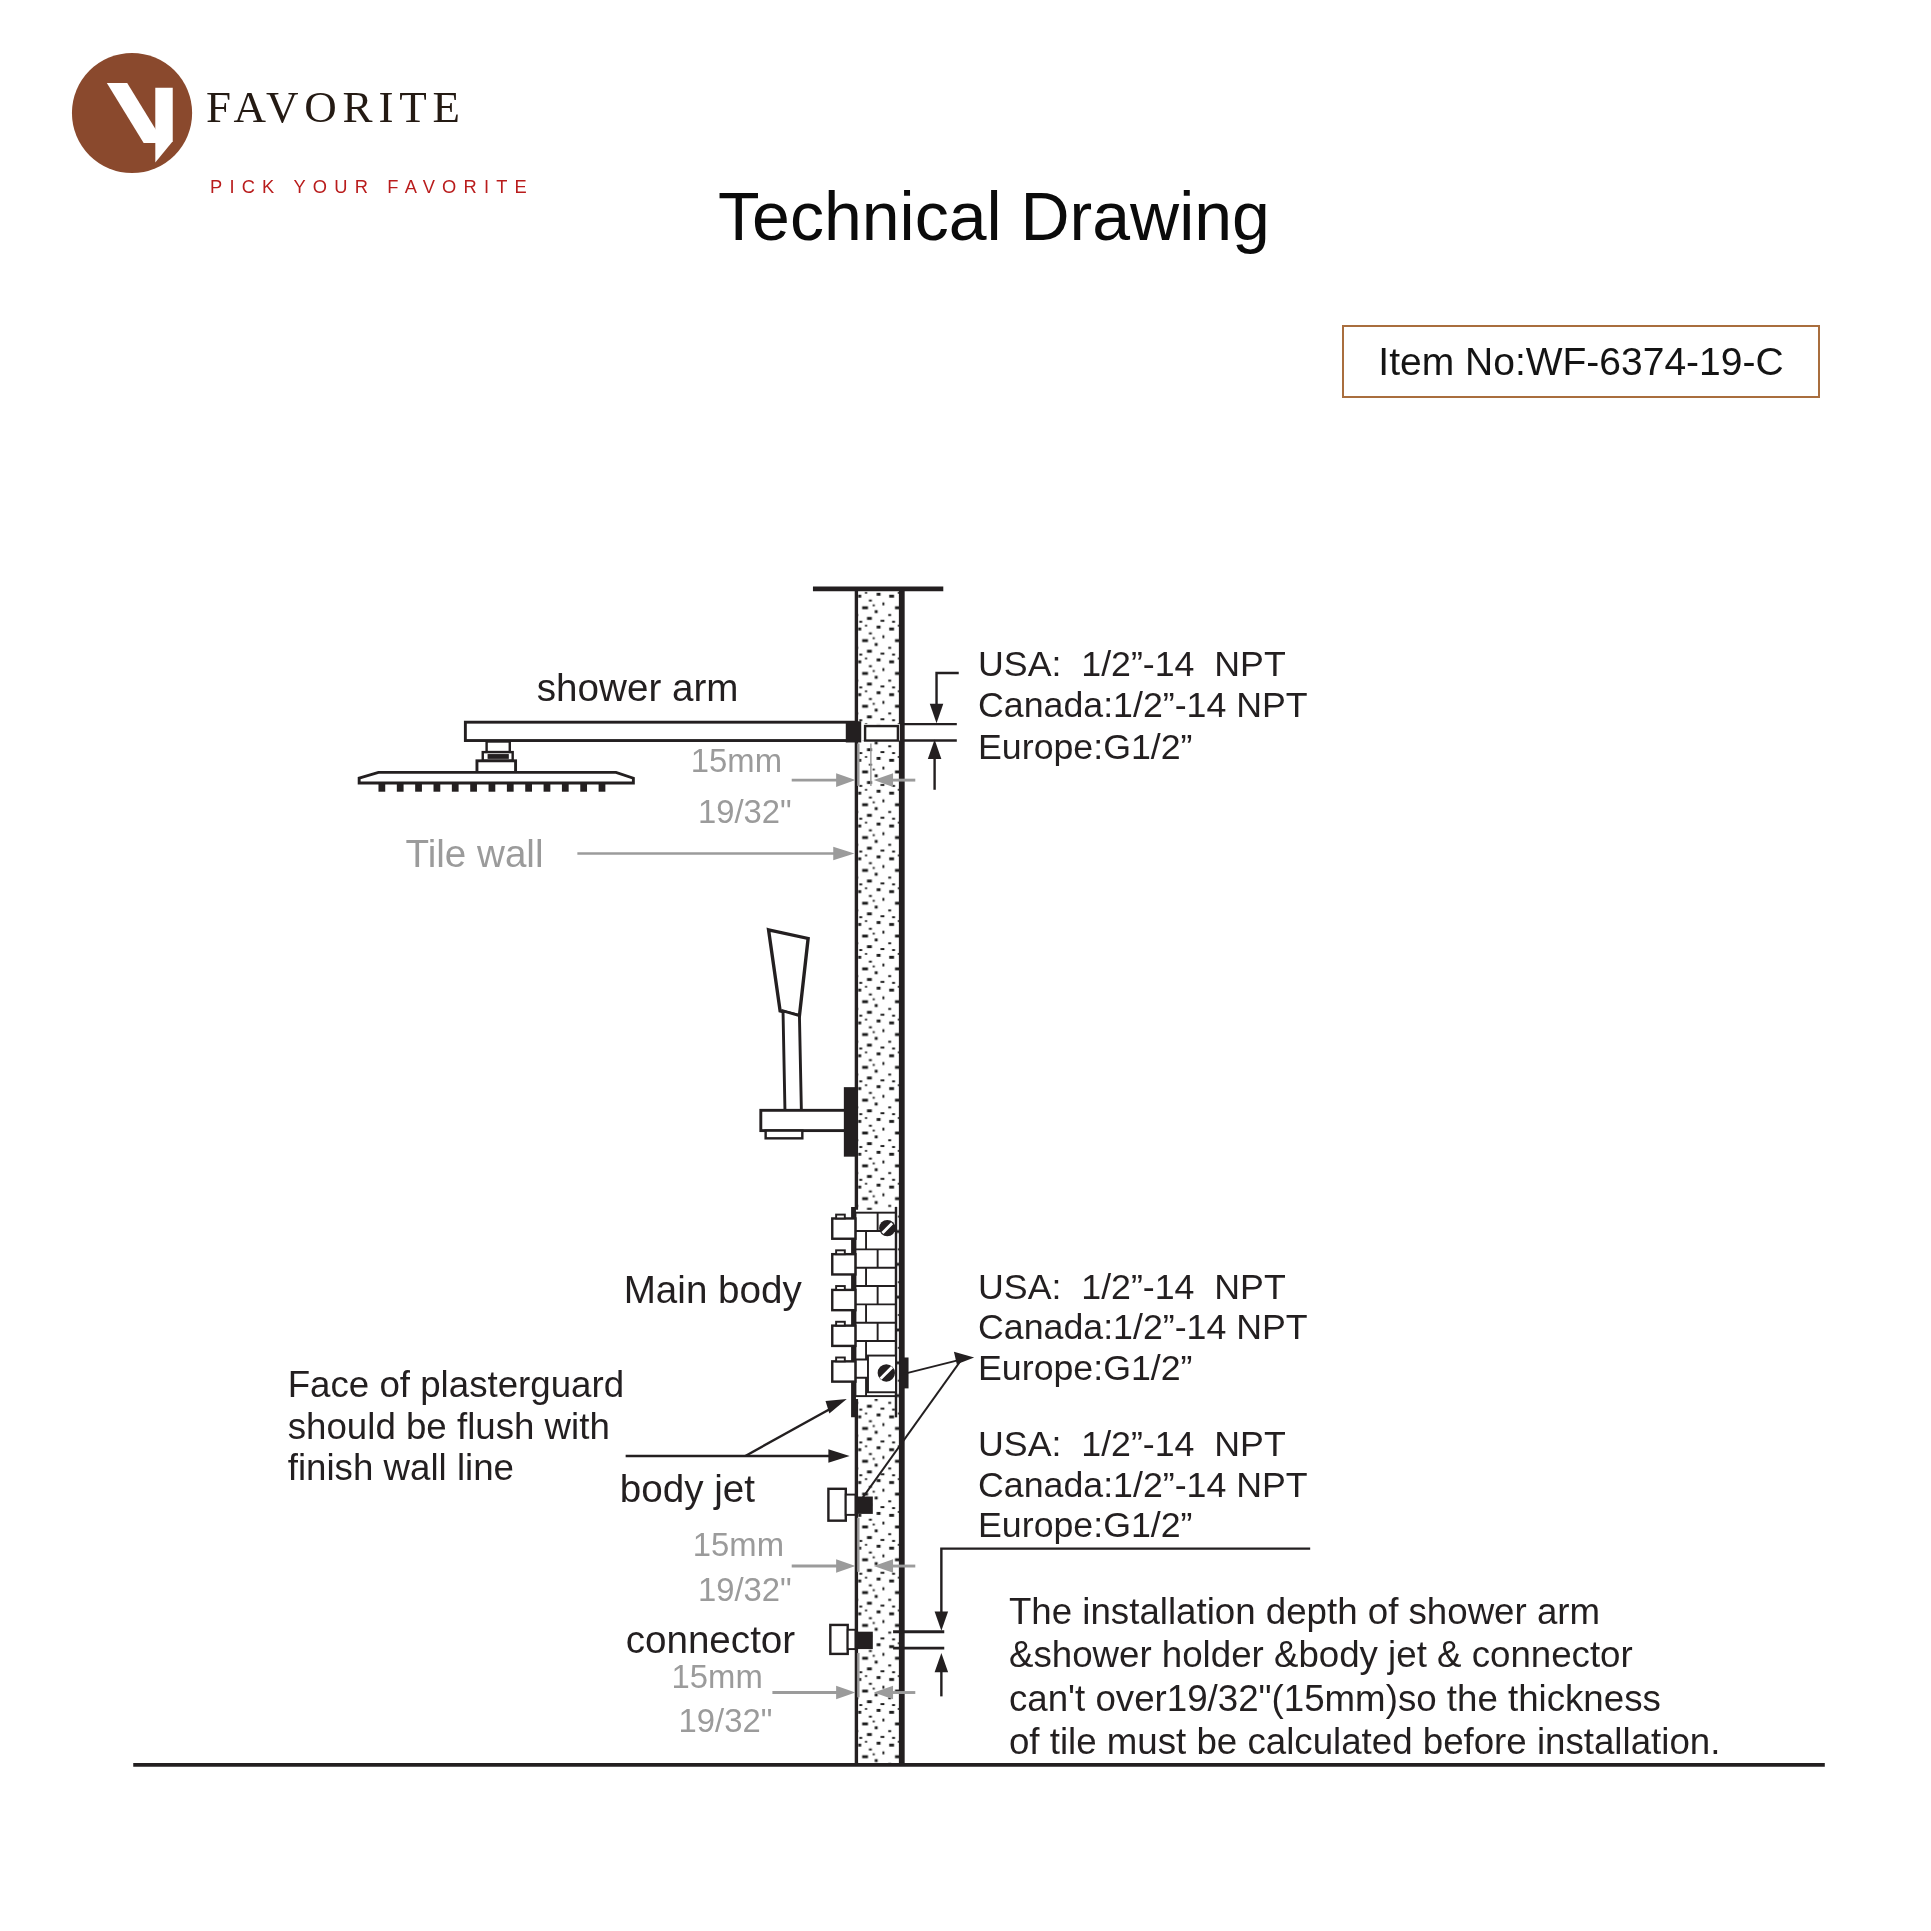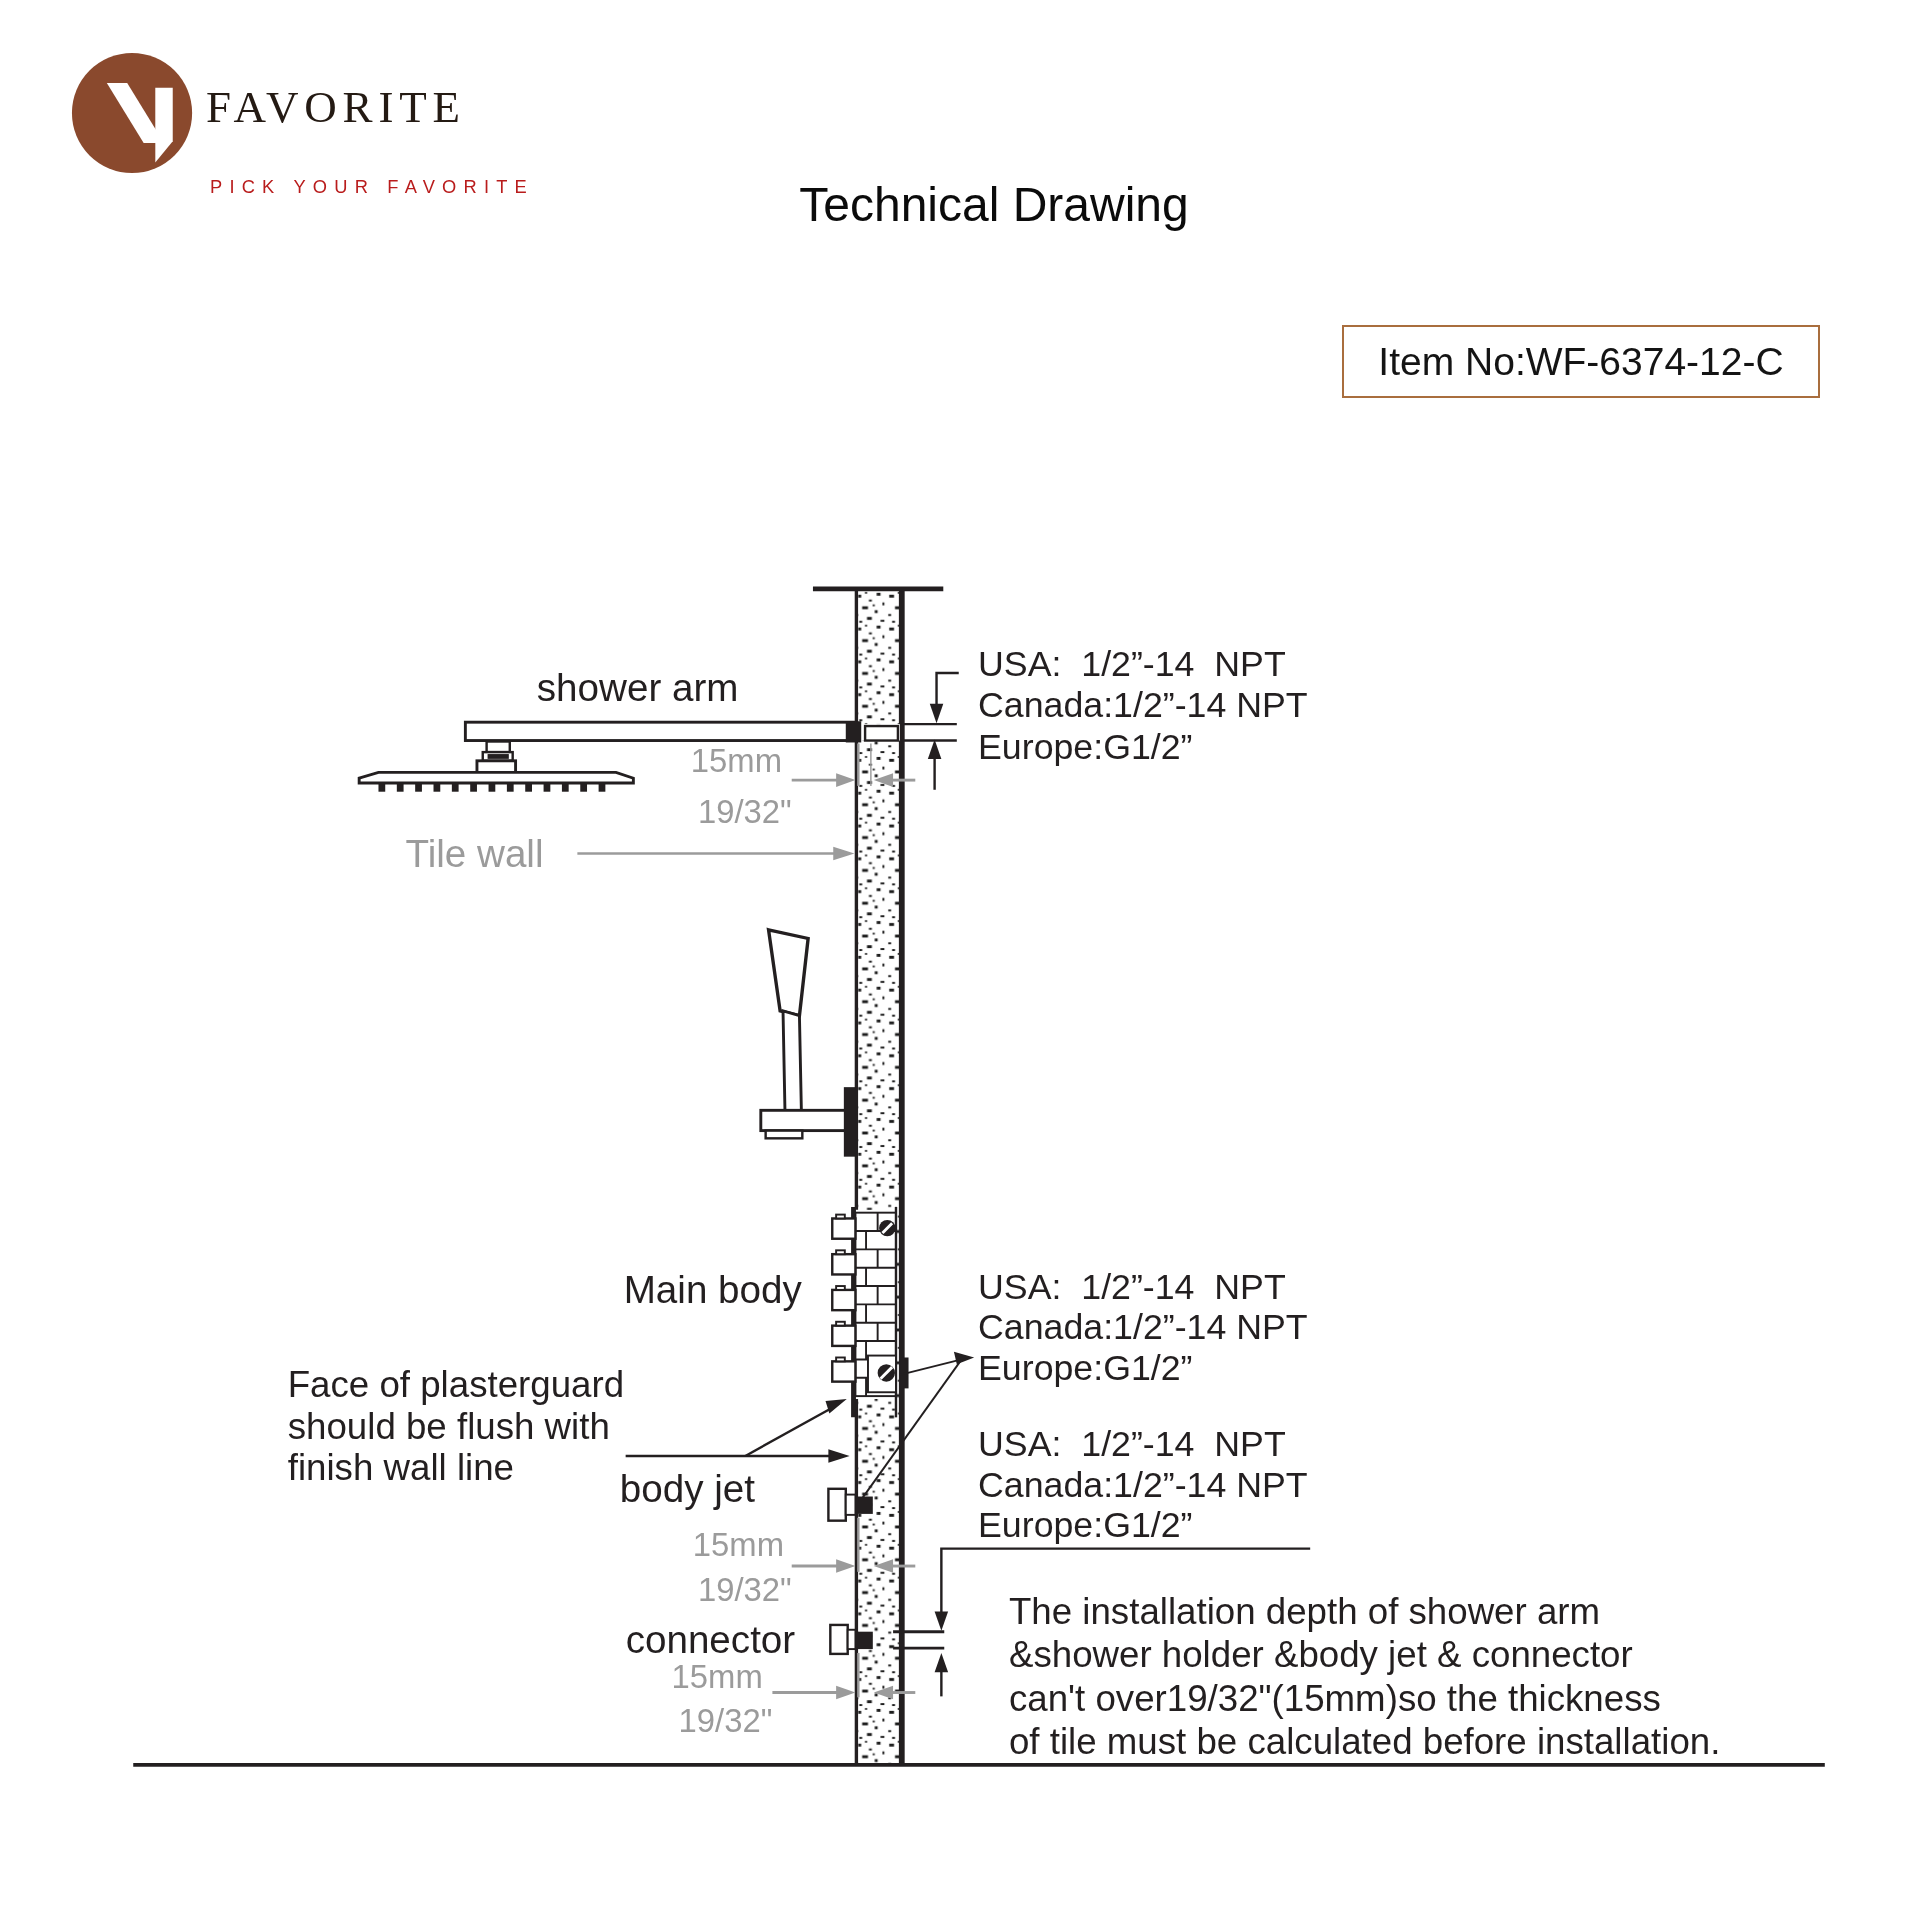--- a/index.html
+++ b/index.html
@@ -1,20 +1,20 @@
 <!DOCTYPE html>
 <html><head>
 <meta charset="utf-8">
 <style>
   html,body{margin:0;padding:0;background:#ffffff;}
   body{width:1931px;height:1931px;position:relative;font-family:"Liberation Sans",sans-serif;overflow:hidden;}
   .abs{position:absolute;}
   #brand-name{left:206px;top:81px;font-family:"Liberation Serif",serif;font-size:45px;letter-spacing:5.8px;color:#241a13;}
   #brand-tagline{left:210px;top:136px;font-size:18.3px;letter-spacing:7.2px;color:#b91c1c;font-weight:normal;margin-top:40px;}
-  #page-title{left:521px;top:177px;width:946px;text-align:center;font-size:48px;color:#0b0b0b;}
+  #page-title{left:521px;top:177px;width:946px;text-align:center;font-size:68px;color:#0b0b0b;}
   #item-box{left:1342px;top:325px;width:474px;height:69px;border:2.9px solid #a96e3e;display:flex;align-items:center;justify-content:center;}
   #item-box span{font-size:39px;color:#141414;}
   svg text{font-family:"Liberation Sans",sans-serif;}
   .lbl{font-size:40px;fill:#231f20;}
   .lbl-gray{font-size:40px;fill:#9b9b9b;}
   .dim{font-size:34px;fill:#9b9b9b;}
   .spec{font-size:37px;fill:#231f20;white-space:pre;}
   .note{font-size:38px;fill:#231f20;}
   .pg{font-size:38px;fill:#231f20;}
 </style>
@@ -23,21 +23,21 @@
 
 <svg class="abs" style="left:70px;top:51px" width="126" height="126" viewBox="0 0 130 130">
   <circle cx="64" cy="64" r="62" fill="#8a492d"></circle>
   <polygon points="38,33 59,33 97,95 76,95" fill="#ffffff"></polygon>
   <polygon points="88,38 106,38 106,93 88,115" fill="#ffffff"></polygon>
 </svg>
 <div class="abs" id="brand-name">FAVORITE</div>
 <div class="abs" id="brand-tagline">PICK YOUR FAVORITE</div>
 <div class="abs" id="page-title">Technical Drawing</div>
 <div class="abs" id="item-box">
-  <span>Item No:WF-6374-12-C</span>
+  <span>Item No:WF-6374-19-C</span>
 </div>
 
 <svg class="abs" style="left:0;top:0" width="1931" height="1931" viewBox="0 0 2000 2000">
   <defs>
     <pattern id="stip" width="34" height="34" patternUnits="userSpaceOnUse">
       <rect width="34" height="34" fill="#ffffff"></rect>
       <g fill="#1c1c1c">
         <rect x="3" y="4" width="5" height="3"></rect>
           <rect x="16" y="9" width="3" height="2"></rect>
         <rect x="24" y="2" width="4" height="3"></rect>

